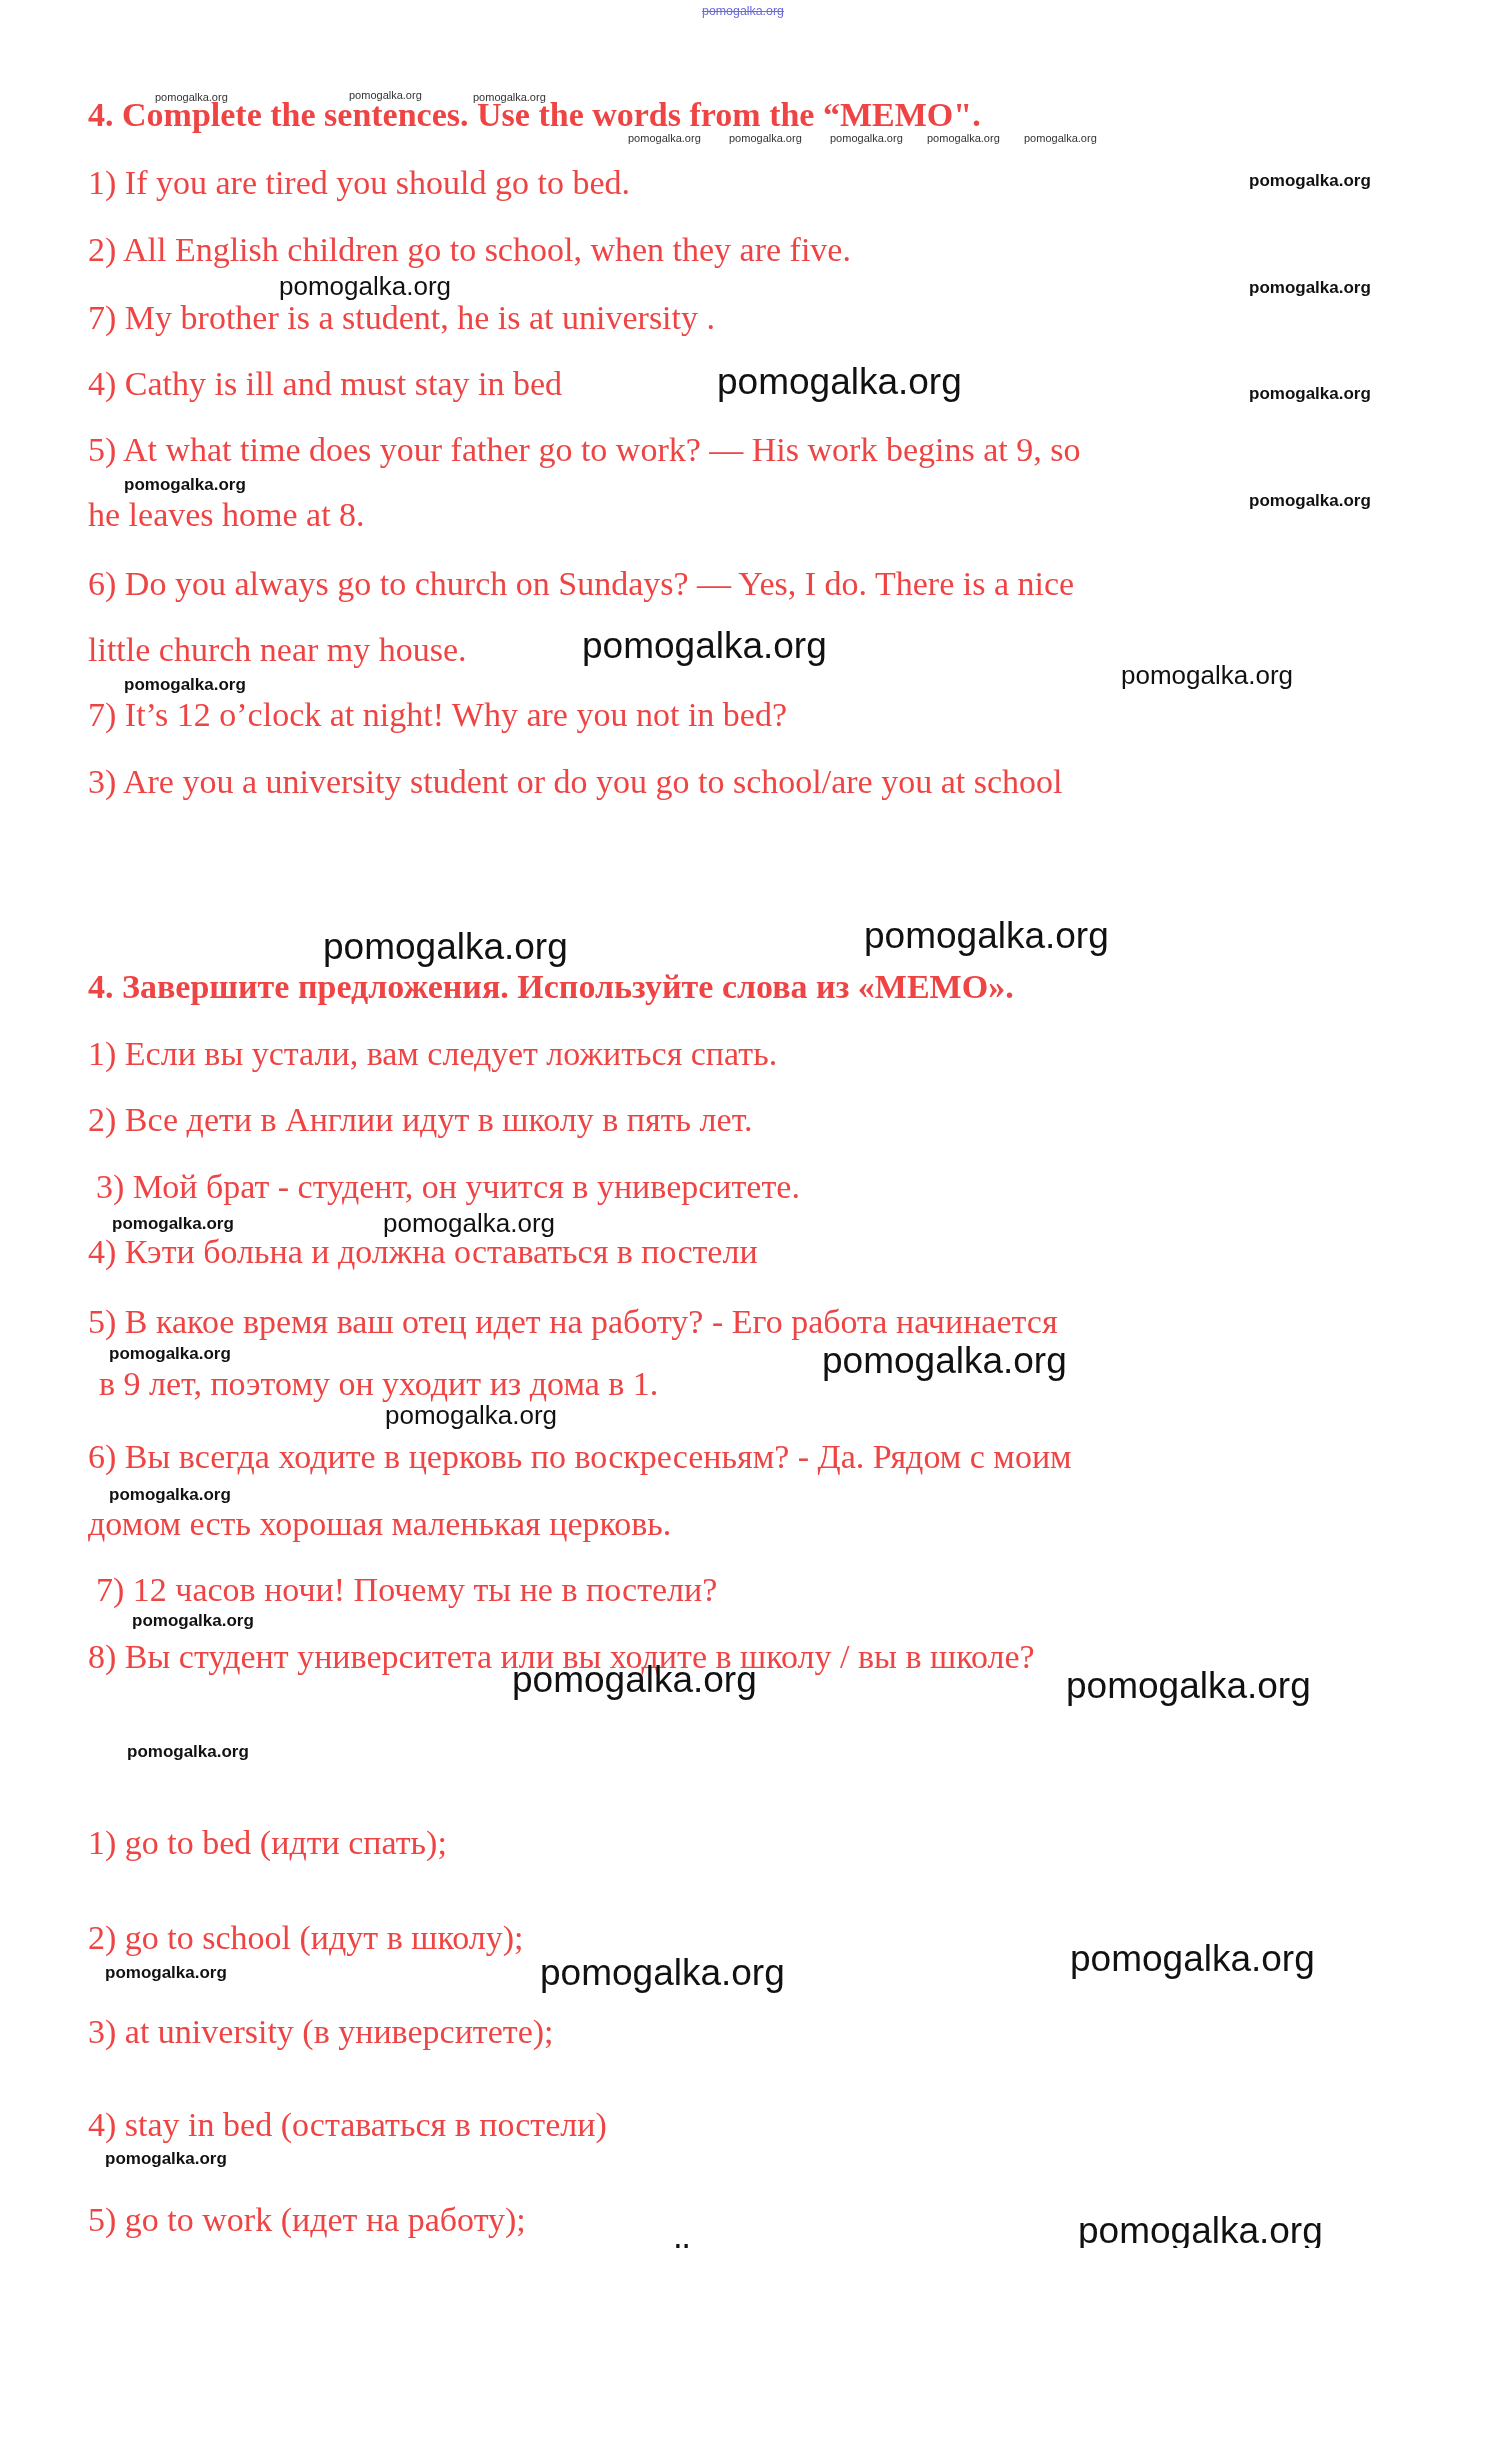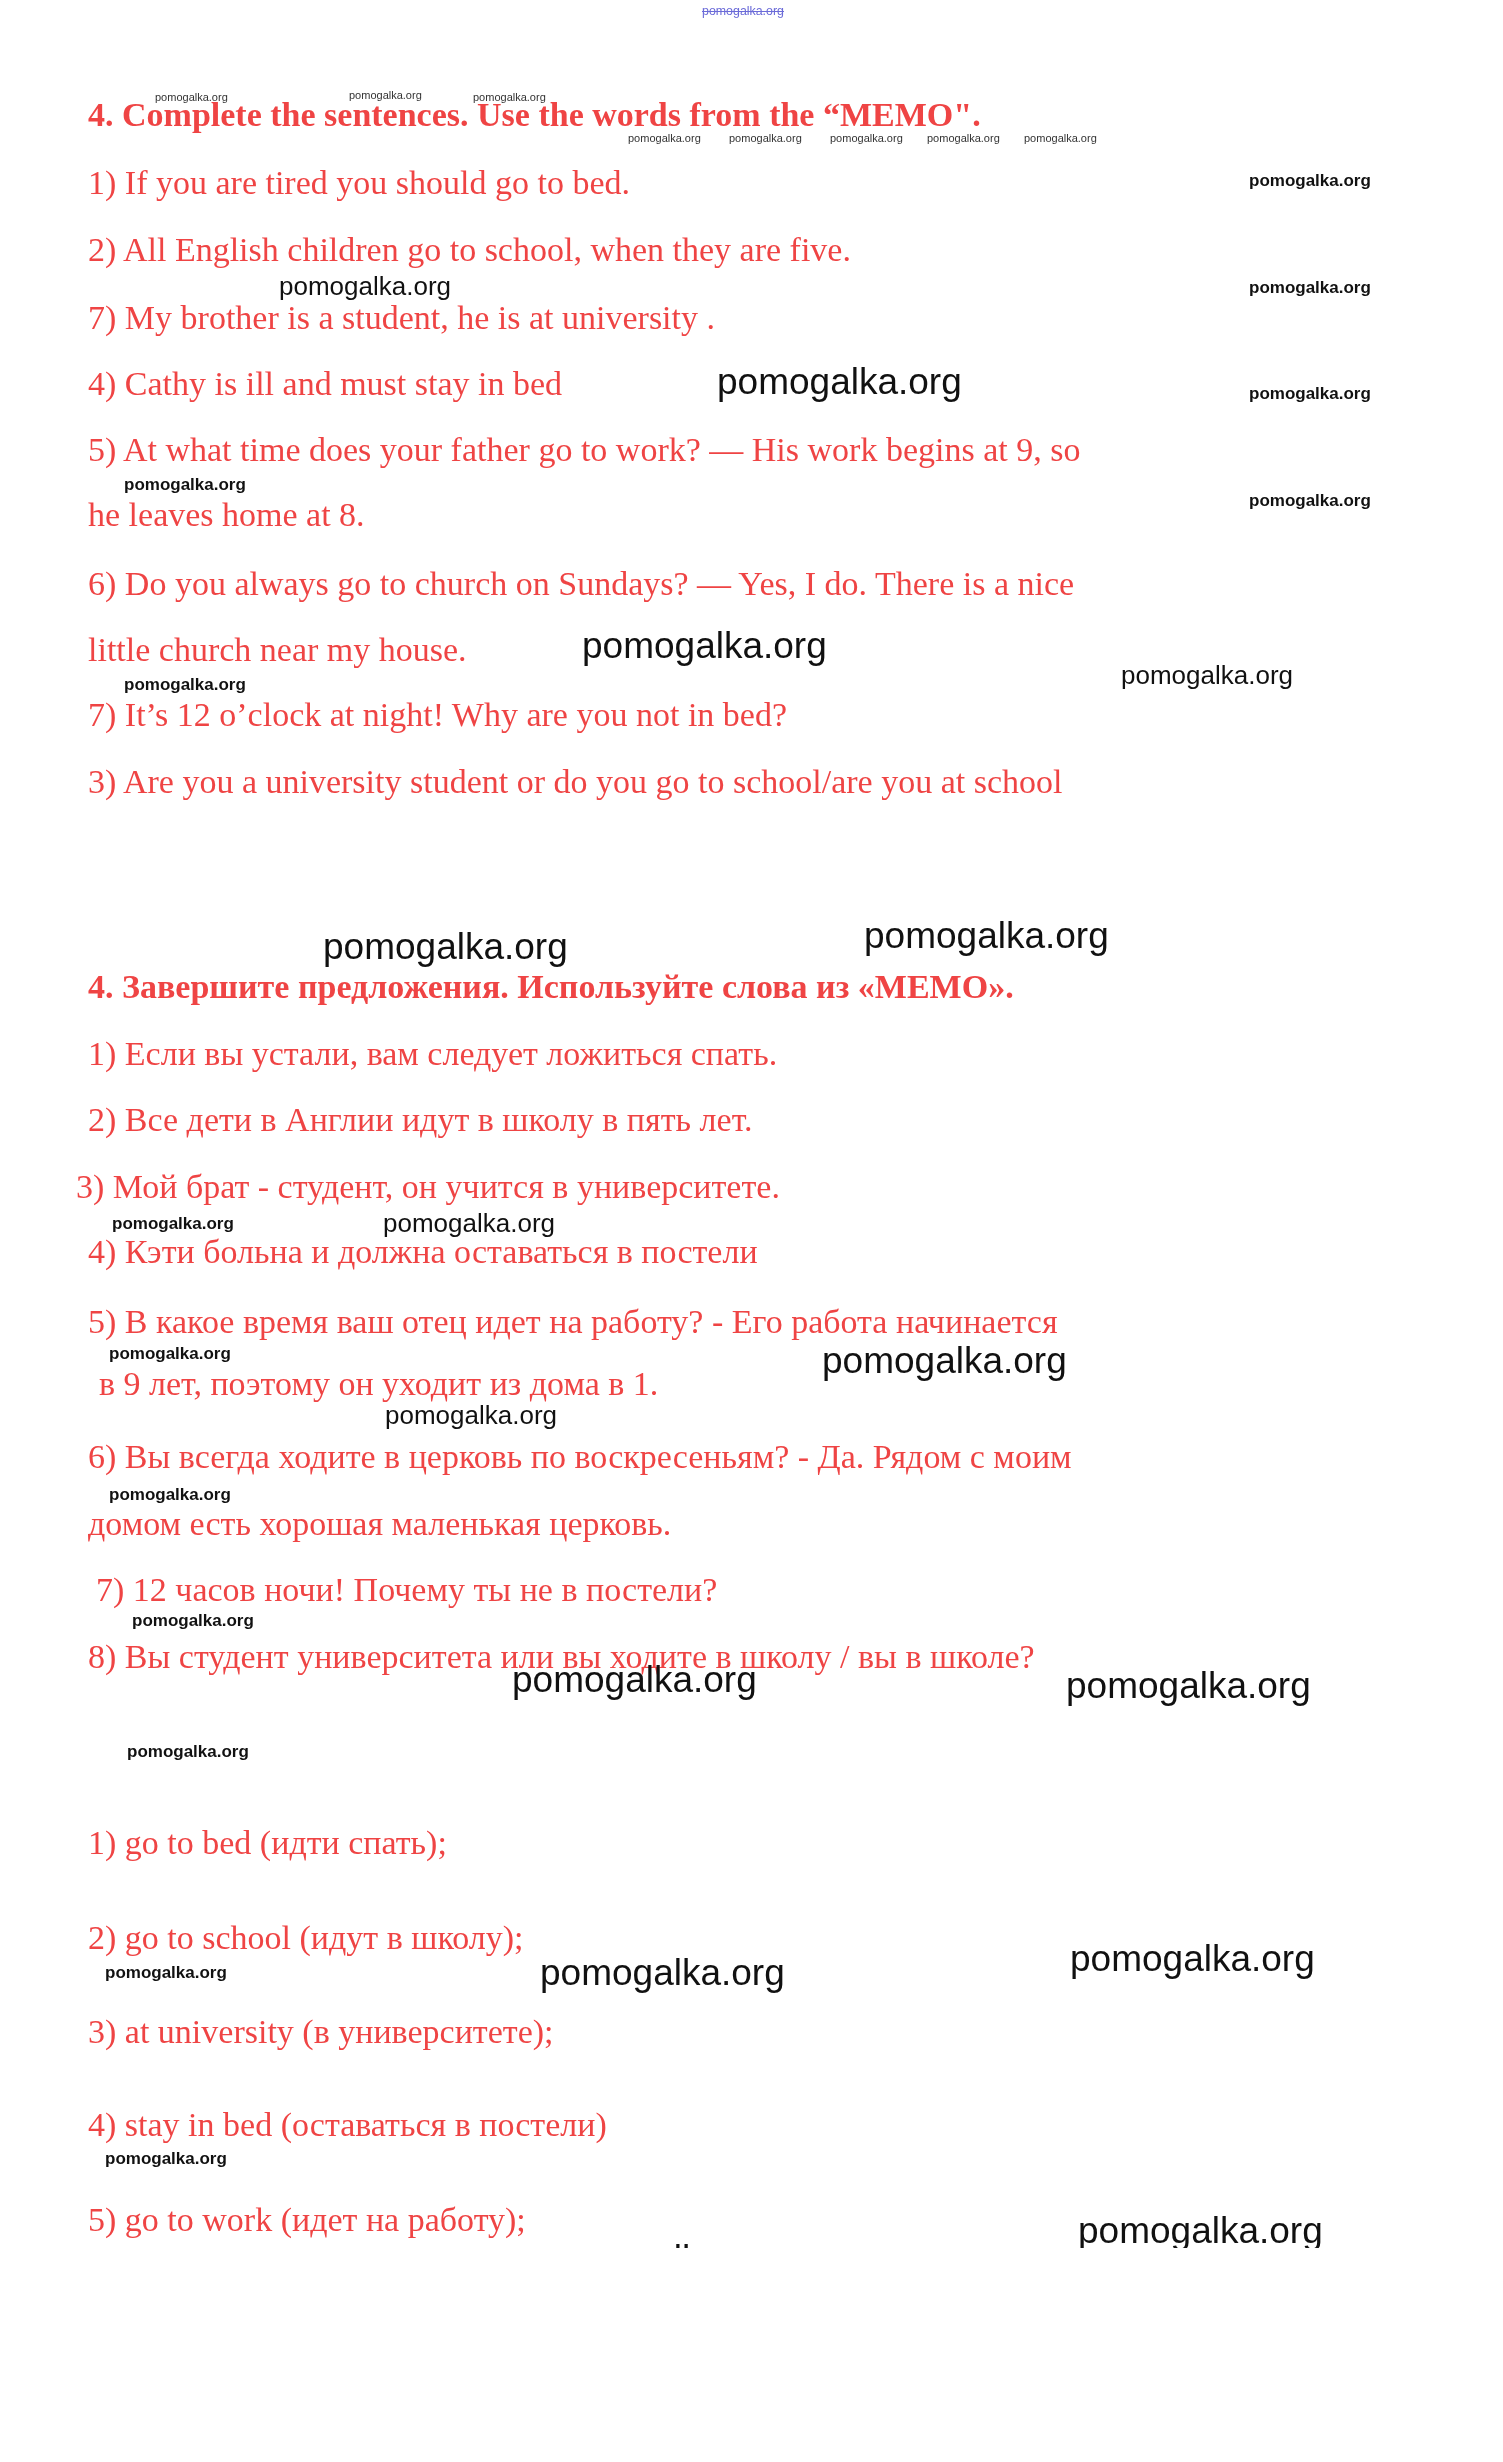--- a/index.html
+++ b/index.html
@@ -98,21 +98,21 @@
   <span class="wm wm-md" style="left:1121px; top:662px">pomogalka.org</span>
   <span class="wm wm-sm" style="left:124px;  top:676px">pomogalka.org</span>
 
   <span class="wm wm-lg" style="left:323px;  top:928px">pomogalka.org</span>
   <span class="wm wm-lg" style="left:864px; top:917px">pomogalka.org</span>
 
   <div>
     <div class="line heading" style="left:88px; top:968px">4. Завершите предложения. Используйте слова из «МЕМО».</div>
     <div class="line" style="left:88px; top:1035px">1) Если вы устали, вам следует ложиться спать.</div>
     <div class="line" style="left:88px; top:1101px">2) Все дети в Англии идут в школу в пять лет.</div>
-    <div class="line" style="left:76px; top:1168px">3) Мой брат - студент, он учится в университете.</div>
+    <div class="line" style="left:96px; top:1168px">3) Мой брат - студент, он учится в университете.</div>
     <div class="line" style="left:88px; top:1233px">4) Кэти больна и должна оставаться в постели</div>
     <div class="line" style="left:88px; top:1303px">5) В какое время ваш отец идет на работу? - Его работа начинается</div>
     <div class="line" style="left:99px; top:1365px">в 9 лет, поэтому он уходит из дома в 1.</div>
     <div class="line" style="left:88px; top:1438px">6) Вы всегда ходите в церковь по воскресеньям? - Да. Рядом с моим</div>
     <div class="line" style="left:88px; top:1505px">домом есть хорошая маленькая церковь.</div>
     <div class="line" style="left:96px; top:1571px">7) 12 часов ночи! Почему ты не в постели?</div>
     <div class="line" style="left:88px; top:1638px">8) Вы студент университета или вы ходите в школу / вы в школе?</div>
   </div>
 
   <span class="wm wm-sm" style="left:112px;  top:1215px">pomogalka.org</span>

